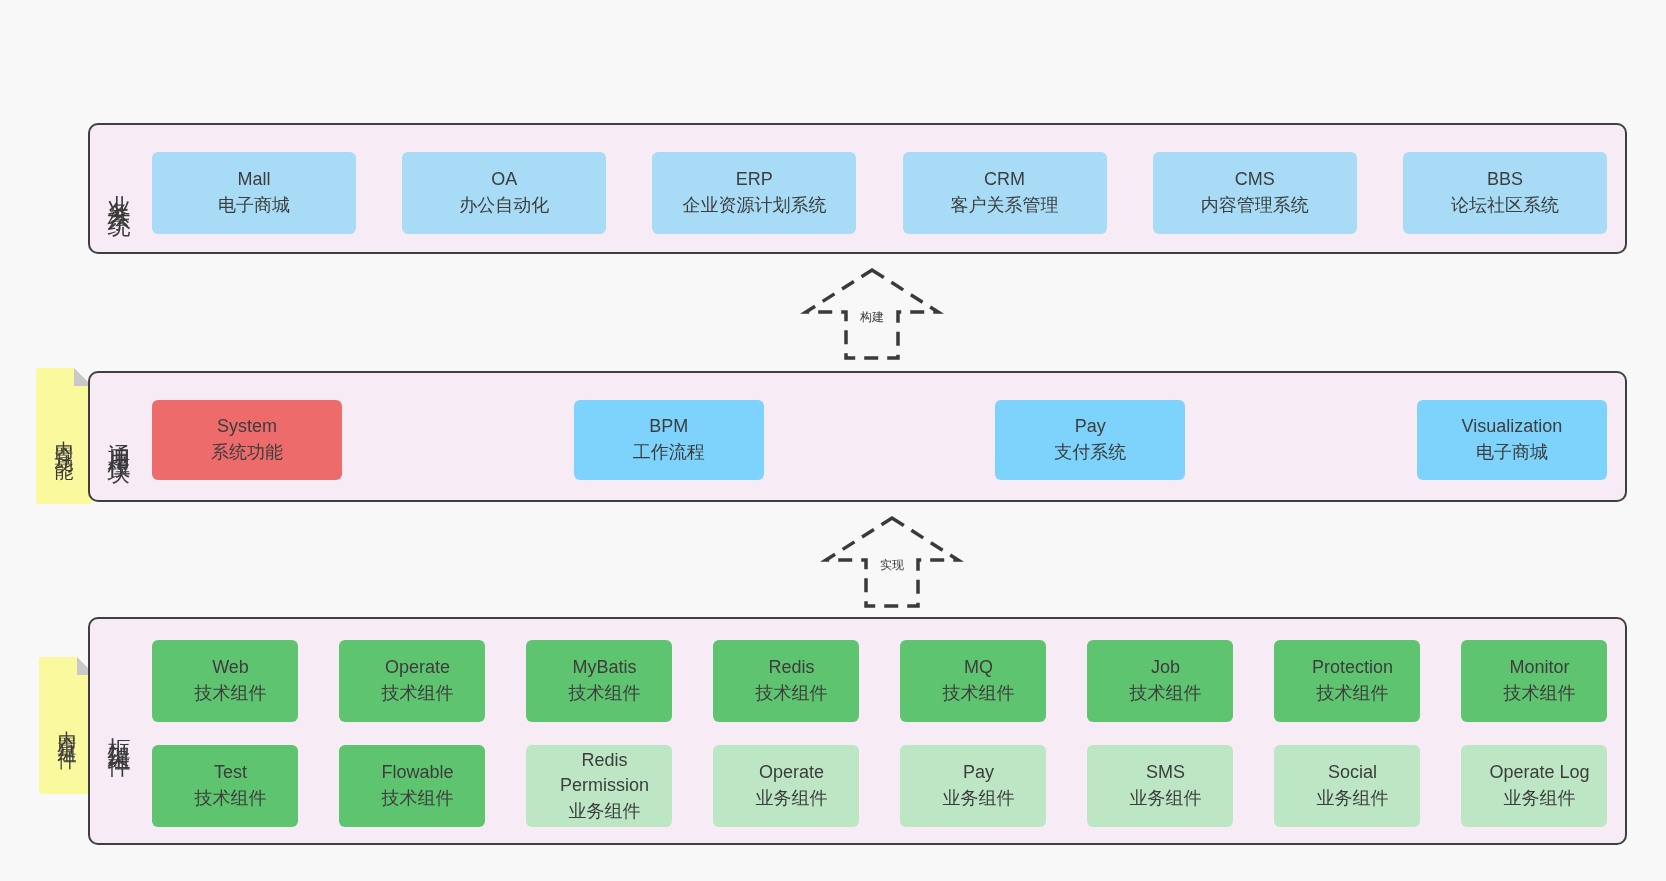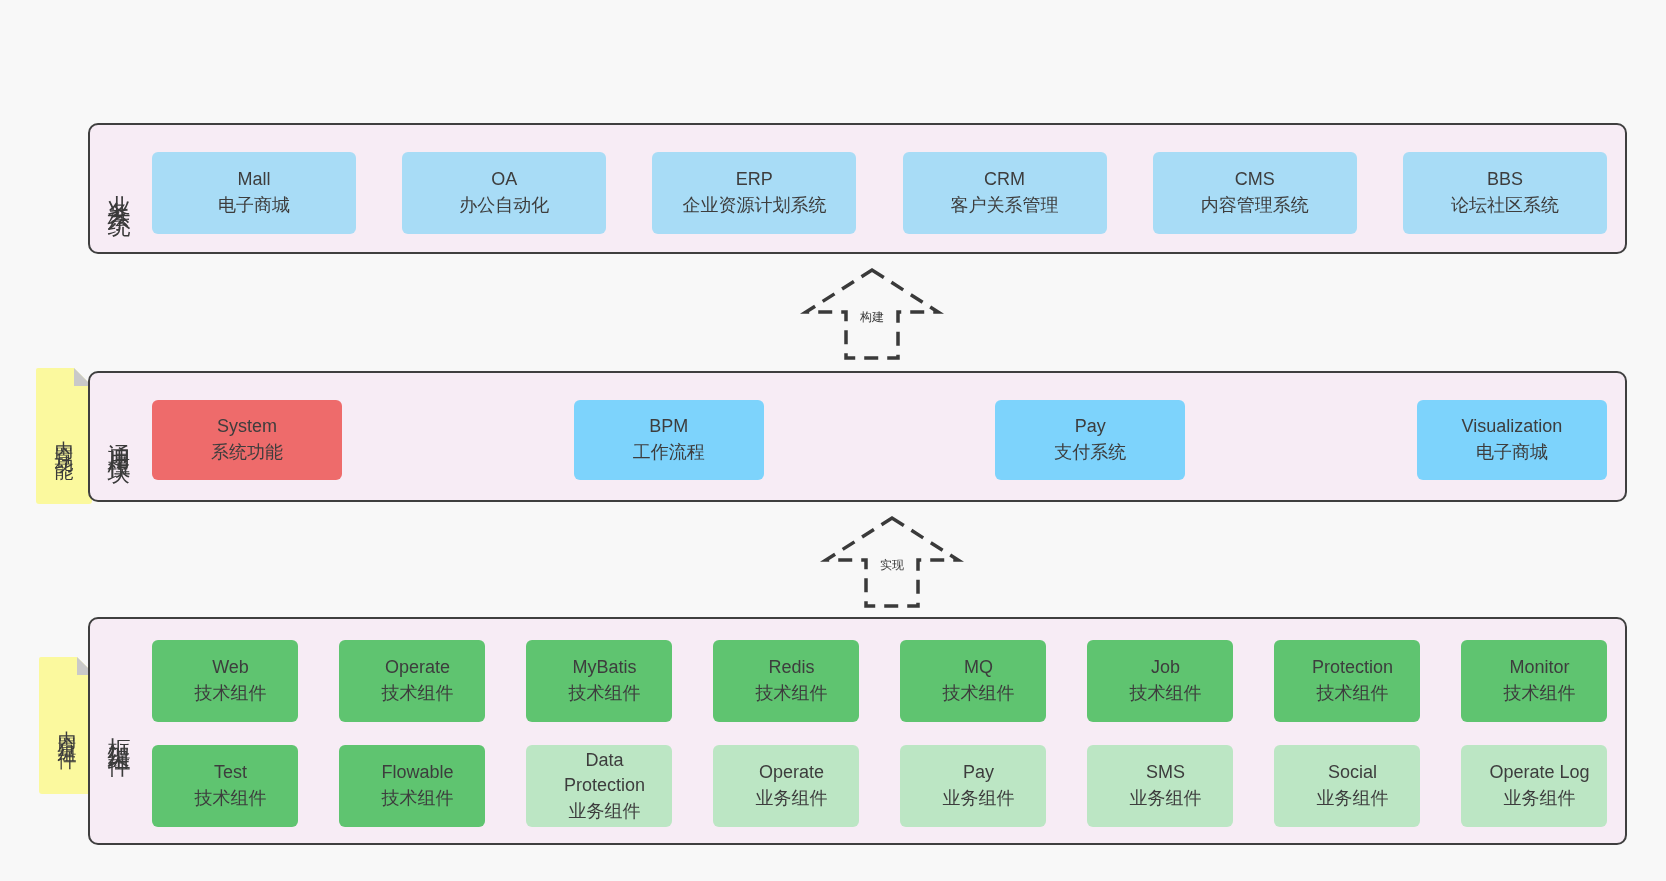--- a/index.html
+++ b/index.html
@@ -204,21 +204,21 @@
     <div class="boxrow row-b">
       <div class="box w-grn c-green">
         <div>Test</div>
         <div>技术组件</div>
       </div>
       <div class="box w-grn c-green">
         <div>Flowable</div>
         <div>技术组件</div>
       </div>
       <div class="box w-grn c-lgreen">
-        <div>Data Protection</div>
+        <div>Redis Permission</div>
         <div>业务组件</div>
       </div>
       <div class="box w-grn c-lgreen">
         <div>Operate</div>
         <div>业务组件</div>
       </div>
       <div class="box w-grn c-lgreen">
         <div>Pay</div>
         <div>业务组件</div>
       </div>

